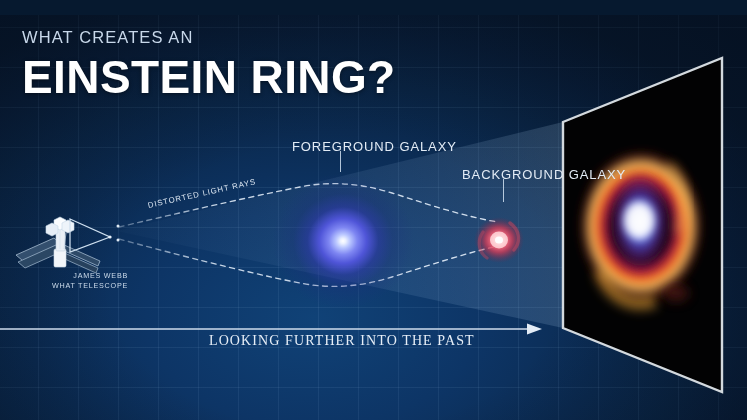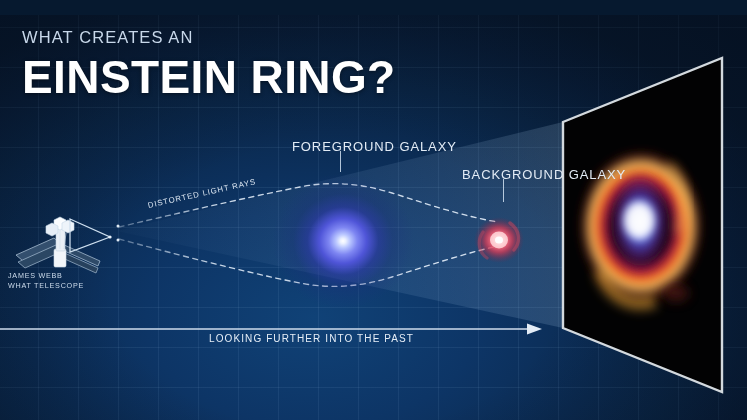--- a/index.html
+++ b/index.html
@@ -26,42 +26,42 @@
   .title-block{position:absolute;left:22px;top:14px;z-index:8;}
   .kicker{color:#c8d8ea;font-size:16.5px;letter-spacing:1.1px;font-weight:400;line-height:1;}
   .headline{color:#ffffff;font-size:46px;font-weight:bold;letter-spacing:.4px;line-height:1;
     margin-top:8px;text-shadow:0 1px 4px rgba(0,0,0,.45);}
 
   
   .cone{position:absolute;left:0;top:0;width:747px;height:420px;z-index:2;}
 
   
   .telescope{position:absolute;left:14px;top:196px;width:108px;height:66px;z-index:6;}
-  .jwst-label{position:absolute;left:8px;top:256px;width:120px;text-align:left;z-index:7;
+  .jwst-label{position:absolute;left:8px;top:256px;width:120px;text-align:right;z-index:7;
     color:#cddcec;font-size:7.2px;letter-spacing:.75px;line-height:10px;}
 
   
   .fg-galaxy{position:absolute;left:272px;top:158px;width:142px;height:136px;z-index:3;}
   .fg-glow{position:absolute;inset:0;border-radius:50%;
     background:radial-gradient(ellipse 50% 50% at 50% 50%,
       #ffffff 0%, #eaf0ff 4%, #b9c6ff 10%, #7e86f2 20%, #4f55d8 33%,
       rgba(47,55,170,.55) 50%, rgba(30,45,130,.25) 70%, rgba(20,40,110,0) 100%);}
   .bg-galaxy{position:absolute;left:466px;top:192px;width:66px;height:66px;z-index:4;}
 
   
   .lbl{position:absolute;color:#e2ebf5;font-size:13px;letter-spacing:.9px;z-index:7;white-space:nowrap;}
   .leader{position:absolute;width:1.4px;background:rgba(215,230,245,.82);z-index:7;}
   .distort{position:absolute;left:148px;top:186px;z-index:7;
     color:#dfe9f4;font-size:7.8px;letter-spacing:.9px;white-space:nowrap;
     transform:rotate(-12.5deg);transform-origin:left center;}
 
   
   .arrow-svg{position:absolute;left:0;top:303px;width:560px;height:22px;z-index:7;}
   .arrow-lbl{position:absolute;left:209px;top:318px;z-index:7;
-    color:#e6eef7;font-size:10px;letter-spacing:1.1px;white-space:nowrap;}
+    color:#e6eef7;font-size:14px;letter-spacing:1.1px;white-space:nowrap;font-family:Liberation Serif, serif;}
 
   
   .panel-wrap{position:absolute;left:540px;top:30px;width:207px;height:370px;z-index:5;}
 </style>
 </head>
 <body>
 
 <div class="stage">
 
   <div class="grid"></div>

